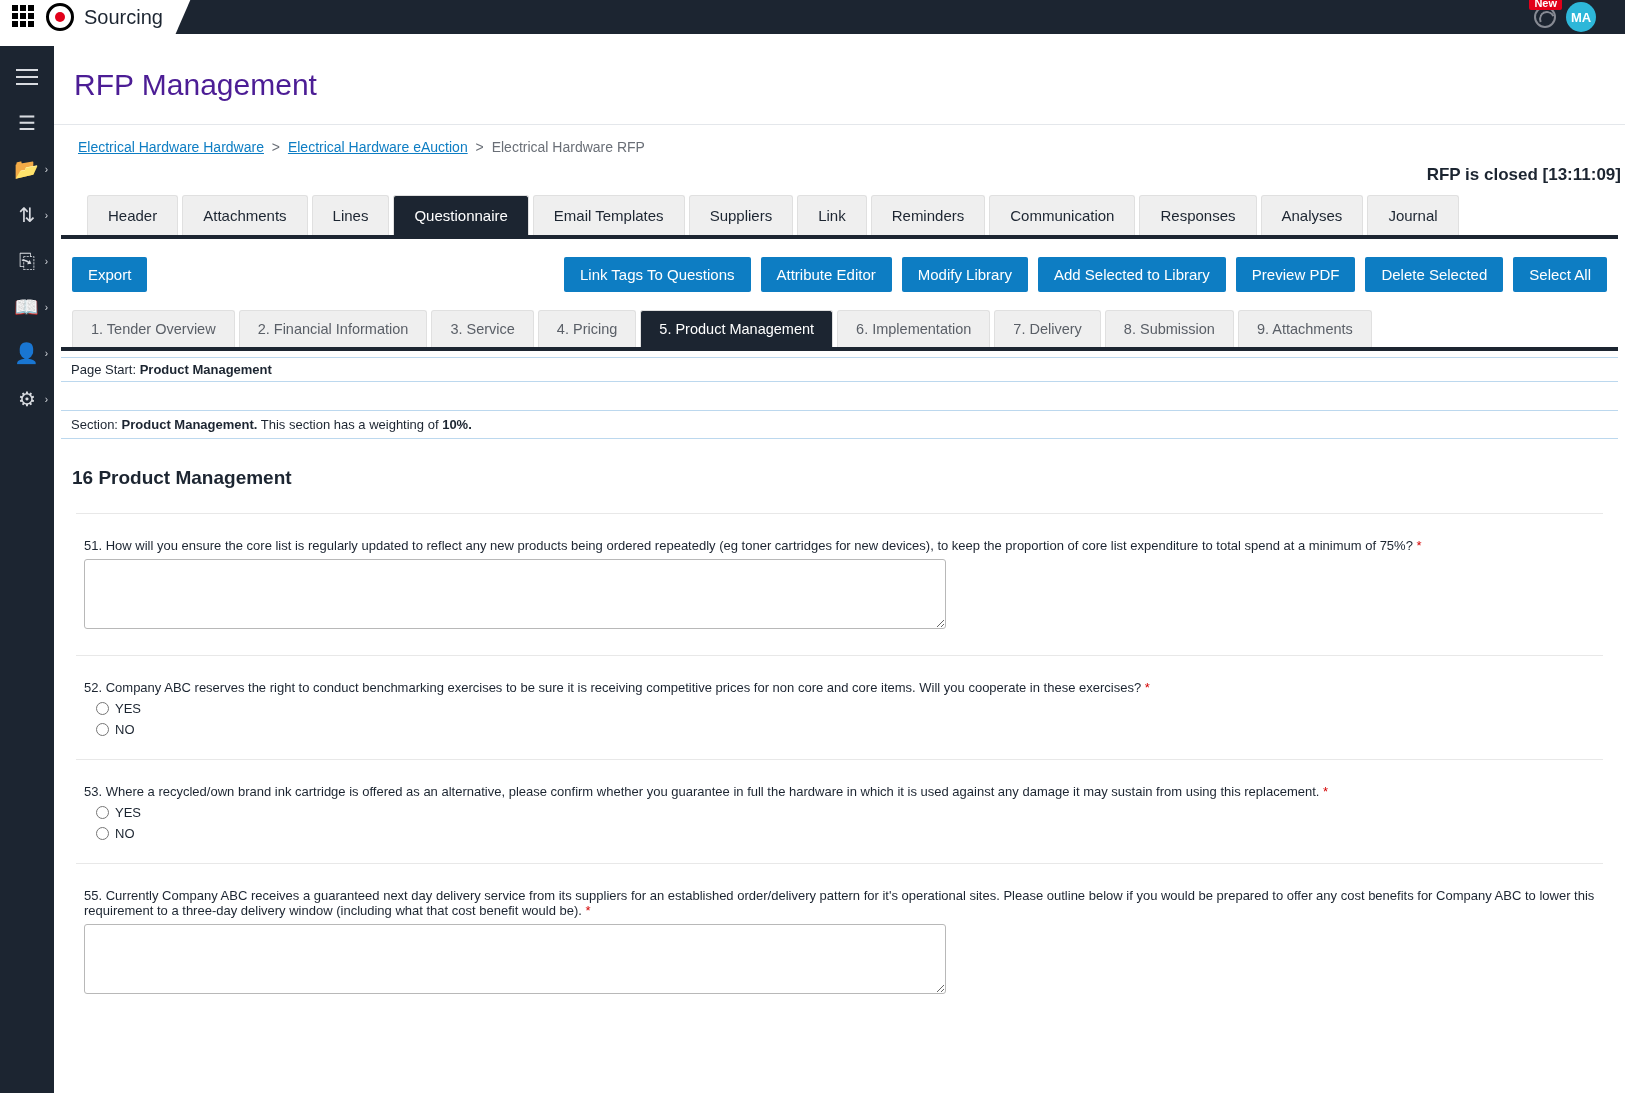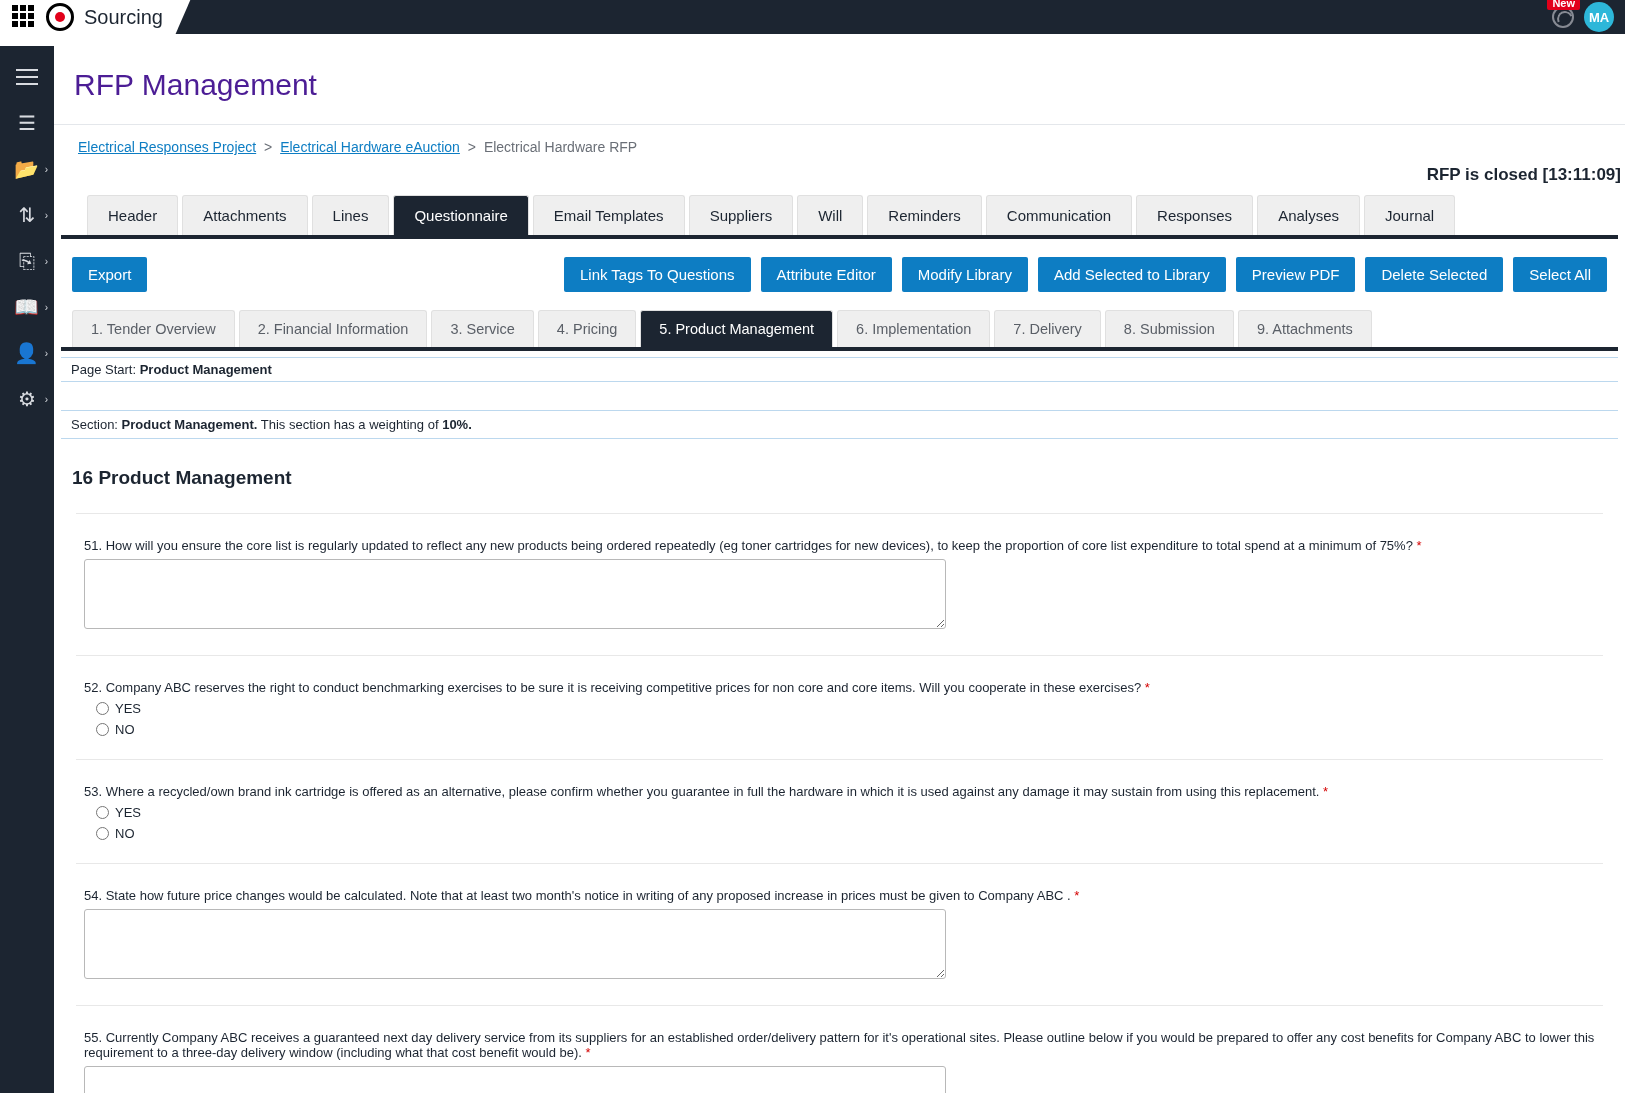--- a/index.html
+++ b/index.html
@@ -4,21 +4,21 @@
 <style>
 * { margin:0; padding:0; box-sizing:border-box; font-family:"Segoe UI",Arial,sans-serif; }
 body { background:#fff; width:1625px; height:1093px; overflow:hidden; position:relative; }
 .topbar { height:34px; background:#1c2531; display:flex; align-items:center; position:relative; }
 .topbar-left { background:#fff; height:46px; display:flex; align-items:center; padding:0 30px 0 12px; clip-path:polygon(0 0,100% 0,calc(100% - 20px) 100%,0 100%); gap:10px; }
 .apps-grid { width:24px; height:24px; display:grid; grid-template-columns:repeat(3,6px); grid-template-rows:repeat(3,6px); gap:2px; cursor:pointer; }
 .apps-grid span { background:#000; }
 .logo-ring { width:28px; height:28px; border:3px solid #000; border-radius:50%; display:flex; align-items:center; justify-content:center; }
 .logo-ring span { width:10px; height:10px; background:#e2001a; border-radius:50%; }
 .app-name { font-size:20px; color:#1c2531; font-weight:400; }
-.topbar-right { position:absolute; right:11px; display:flex; align-items:center; gap:10px; }
+.topbar-right { position:absolute; right:29px; display:flex; align-items:center; gap:10px; }
 .new-badge-wrap { position:relative; }
 .ring-icon { width:22px; height:22px; border:2px solid #868a93; border-radius:50%; position:relative; }
 .ring-icon:before { content:""; position:absolute; left:3px; top:3px; width:12px; height:12px; border:2px solid #868a93; border-radius:50%; border-right-color:transparent; border-bottom-color:transparent; transform:rotate(20deg); }
 .new-badge { position:absolute; top:-10px; right:-6px; background:#e2001a; color:#fff; font-size:11px; font-weight:700; padding:1px 5px; border-radius:2px; }
 .avatar { width:30px; height:30px; border-radius:50%; background:#2db7d9; color:#fff; display:flex; align-items:center; justify-content:center; font-size:13px; font-weight:600; cursor:pointer; }
 .leftbar { position:absolute; left:0; top:46px; width:54px; bottom:0; background:#1c2531; display:flex; flex-direction:column; padding-top:8px; }
 .left-icon { height:46px; display:flex; align-items:center; justify-content:center; color:#d8dbe0; font-size:20px; cursor:pointer; position:relative; }
 .left-icon .chev { position:absolute; right:6px; font-size:10px; }
 .hb { width:22px; height:16px; display:flex; flex-direction:column; justify-content:space-between; }
 .hb span { height:2px; background:#d8dbe0; }
@@ -96,37 +96,37 @@
   <div class="left-icon">⎘<span class="chev">›</span></div>
   <div class="left-icon">📖<span class="chev">›</span></div>
   <div class="left-icon">👤<span class="chev">›</span></div>
   <div class="left-icon">⚙<span class="chev">›</span></div>
 </div>
 
 <div class="content">
   <div class="page-title">RFP Management</div>
 
   <div class="crumbs">
-    <a>Electrical Responses Project</a>
+    <a>Electrical Hardware Hardware</a>
     <span class="sep">&gt;</span>
     <a>Electrical Hardware eAuction</a>
     <span class="sep">&gt;</span>
     <span class="cur">Electrical Hardware RFP</span>
   </div>
 
   <div class="status">RFP is closed [13:11:09]</div>
 
   <div class="tabs1" id="tabs1">
       <div class="tab1">Header</div>
       <div class="tab1">Attachments</div>
       <div class="tab1">Lines</div>
       <div class="tab1 active">Questionnaire</div>
       <div class="tab1">Email Templates</div>
       <div class="tab1">Suppliers</div>
-      <div class="tab1">Will</div>
+      <div class="tab1">Link</div>
       <div class="tab1">Reminders</div>
       <div class="tab1">Communication</div>
       <div class="tab1">Responses</div>
       <div class="tab1">Analyses</div>
       <div class="tab1">Journal</div>
     </div>
   <div class="tab1-line"></div>
 
   <div class="action-row">
     <button class="btn">Export</button>
@@ -181,16 +181,15 @@
         <div class="qtext">53. Where a recycled/own brand ink cartridge is offered as an alternative, please confirm whether you guarantee in full the hardware in which it is used against any damage it may sustain from using this replacement. <span class="req">*</span></div>
         <label class="radio-opt">
           <input type="radio" name="q2" style="">
           <span>YES</span>
         </label>
         <label class="radio-opt">
           <input type="radio" name="q2" style="">
           <span>NO</span>
         </label>
       </div>
-      <div class="qblock"><div class="qtext">54. State how future price changes would be calculated. Note that at least two month's notice in writing of any proposed increase in prices must be given to Company ABC . <span class="req">*</span></div><textarea class="ans" style=""></textarea></div>
       <div class="qblock"><div class="qtext">55. Currently Company ABC receives a guaranteed next day delivery service from its suppliers for an established order/delivery pattern for it's operational sites. Please outline below if you would be prepared to offer any cost benefits for Company ABC to lower this requirement to a three-day delivery window (including what that cost benefit would be). <span class="req">*</span></div><textarea class="ans" style=""></textarea></div>
     </div>
 </div>
 
 </body></html>

